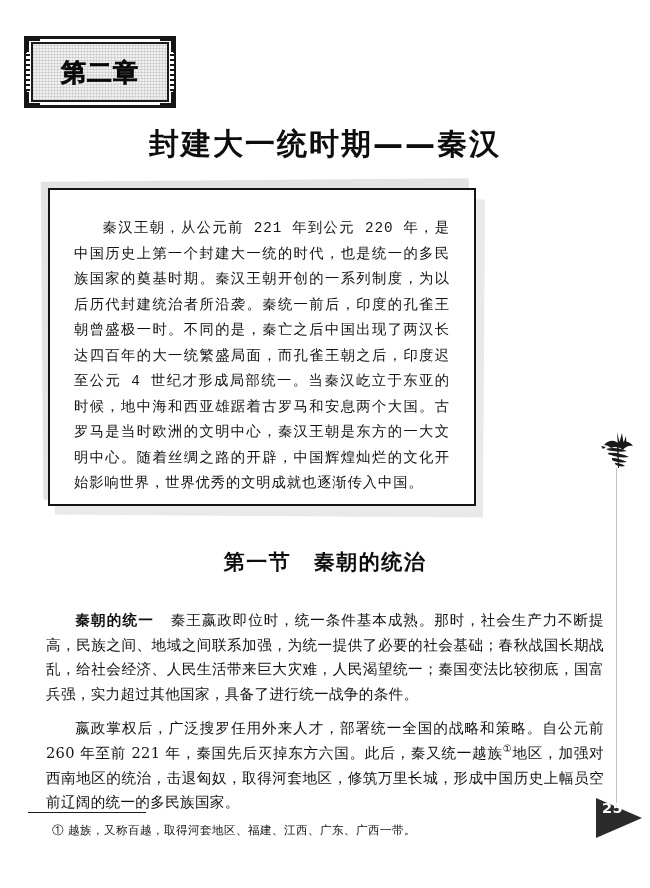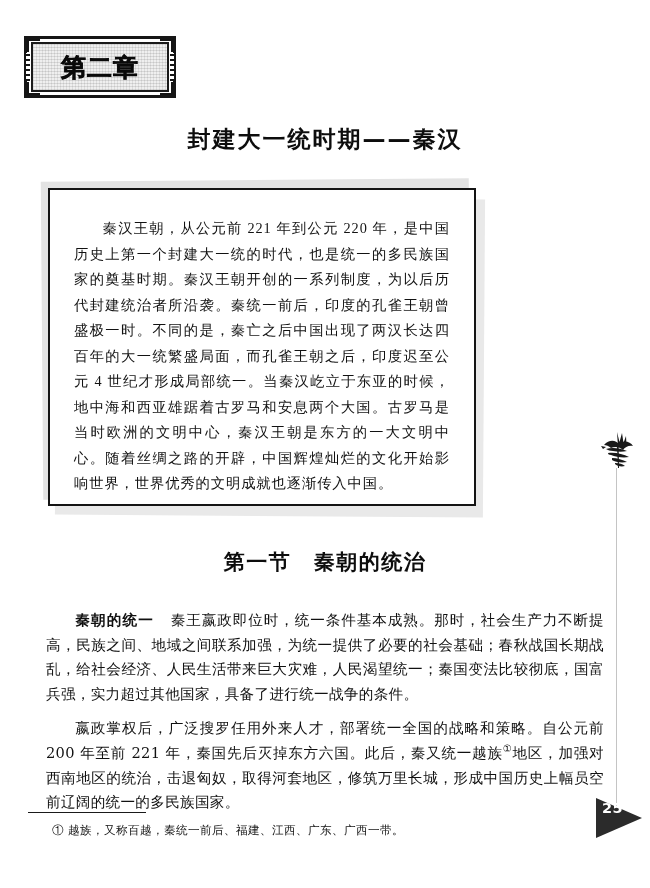--- a/index.html
+++ b/index.html
@@ -15,21 +15,21 @@
     font-family: "DejaVu Sans", "Liberation Sans", sans-serif;
     color: #111111;
   }
 
   
   .chapter-banner {
     position: absolute;
     left: 24px;
     top: 36px;
     width: 152px;
-    height: 62px;
+    height: 72px;
   }
   .banner-outer {
     position: absolute;
     inset: 0;
     border: 3px solid #161616;
     background: #ffffff;
   }
   .banner-inner {
     position: absolute;
     left: 7px;
@@ -89,21 +89,21 @@
   .side-bars.l { left: 2px; }
   .side-bars.r { right: 2px; }
 
   
   .page-title {
     position: absolute;
     left: 0;
     right: 0;
     top: 124px;
     text-align: center;
-    font-size: 23px;
+    font-size: 30px;
     font-weight: bold;
     letter-spacing: 2px;
     color: #0d0d0d;
   }
 
   
   .intro-wrap {
     position: absolute;
     left: 48px;
     top: 188px;
@@ -130,21 +130,21 @@
   }
   .intro-box {
     position: absolute;
     inset: 0;
     background: #ffffff;
     border: 2.5px solid #141414;
     box-sizing: border-box;
     padding: 26px 24px 20px 24px;
   }
   .intro-text {
-    font-family: Liberation Serif, serif;
+    font-family: Liberation Mono, monospace;
     font-size: 14.3px;
     line-height: 25.5px;
     letter-spacing: 0.9px;
     text-indent: 2em;
     text-align: justify;
     color: #121212;
   }
 
   
   .section-heading {
@@ -274,25 +274,25 @@
   <div class="paper-back2"></div>
   <div class="intro-box">
     <div class="intro-text">秦汉王朝，从公元前 221 年到公元 220 年，是中国历史上第一个封建大一统的时代，也是统一的多民族国家的奠基时期。秦汉王朝开创的一系列制度，为以后历代封建统治者所沿袭。秦统一前后，印度的孔雀王朝曾盛极一时。不同的是，秦亡之后中国出现了两汉长达四百年的大一统繁盛局面，而孔雀王朝之后，印度迟至公元 4 世纪才形成局部统一。当秦汉屹立于东亚的时候，地中海和西亚雄踞着古罗马和安息两个大国。古罗马是当时欧洲的文明中心，秦汉王朝是东方的一大文明中心。随着丝绸之路的开辟，中国辉煌灿烂的文化开始影响世界，世界优秀的文明成就也逐渐传入中国。</div>
   </div>
 </div>
 
 <div class="section-heading">第一节　秦朝的统治</div>
 
 <div class="body-copy">
   <p class="para"><span class="lead-term">秦朝的统一</span><span class="lead-gap"></span><span>秦王嬴政即位时，统一条件基本成熟。那时，社会生产力不断提高，民族之间、地域之间联系加强，为统一提供了必要的社会基础；春秋战国长期战乱，给社会经济、人民生活带来巨大灾难，人民渴望统一；秦国变法比较彻底，国富兵强，实力超过其他国家，具备了进行统一战争的条件。</span></p>
-  <p class="para"><span>嬴政掌权后，广泛搜罗任用外来人才，部署统一全国的战略和策略。自公元前 200 年至前 221 年，秦国先后灭掉东方六国。此后，秦又统一越族</span><sup class="fn">①</sup><span>地区，加强对西南地区的统治，击退匈奴，取得河套地区，修筑万里长城，形成中国历史上幅员空前辽阔的统一的多民族国家。</span></p>
+  <p class="para"><span>嬴政掌权后，广泛搜罗任用外来人才，部署统一全国的战略和策略。自公元前 260 年至前 221 年，秦国先后灭掉东方六国。此后，秦又统一越族</span><sup class="fn">①</sup><span>地区，加强对西南地区的统治，击退匈奴，取得河套地区，修筑万里长城，形成中国历史上幅员空前辽阔的统一的多民族国家。</span></p>
 </div>
 
 <div class="footnote-rule"></div>
-<div class="footnote">① 越族，又称百越，秦统一前后、福建、江西、广东、广西一带。</div>
+<div class="footnote">① 越族，又称百越，取得河套地区、福建、江西、广东、广西一带。</div>
 
 <div class="ornament">
   <svg viewBox="0 0 44 44" width="44" height="44" aria-hidden="true">
     <g fill="#191919">
       <path d="M21 4 L23.5 14 L26 5 L27.5 15 L30 8 L30.5 17 L22 19 Z"></path>
       <path d="M8 17 C13 11, 20 12, 23 16 C27 12, 34 13, 37 18 C33 17, 29 19, 27 22 C24 19, 19 18, 15 20 C13 18, 10 17, 8 17 Z"></path>
       <path d="M10 21 C16 19, 24 20, 31 23 C27 24, 22 24, 17 23 C14 23, 12 22, 10 21 Z"></path>
       <path d="M12 25 C19 24, 27 26, 33 29 C27 30, 20 29, 15 27 C13 27, 12 26, 12 25 Z"></path>
       <path d="M16 30 C21 30, 27 32, 31 34 C25 35, 19 34, 16 32 Z"></path>
       <path d="M19 35 C23 35, 27 36, 29 38 C25 39, 21 38, 19 36 Z"></path>

